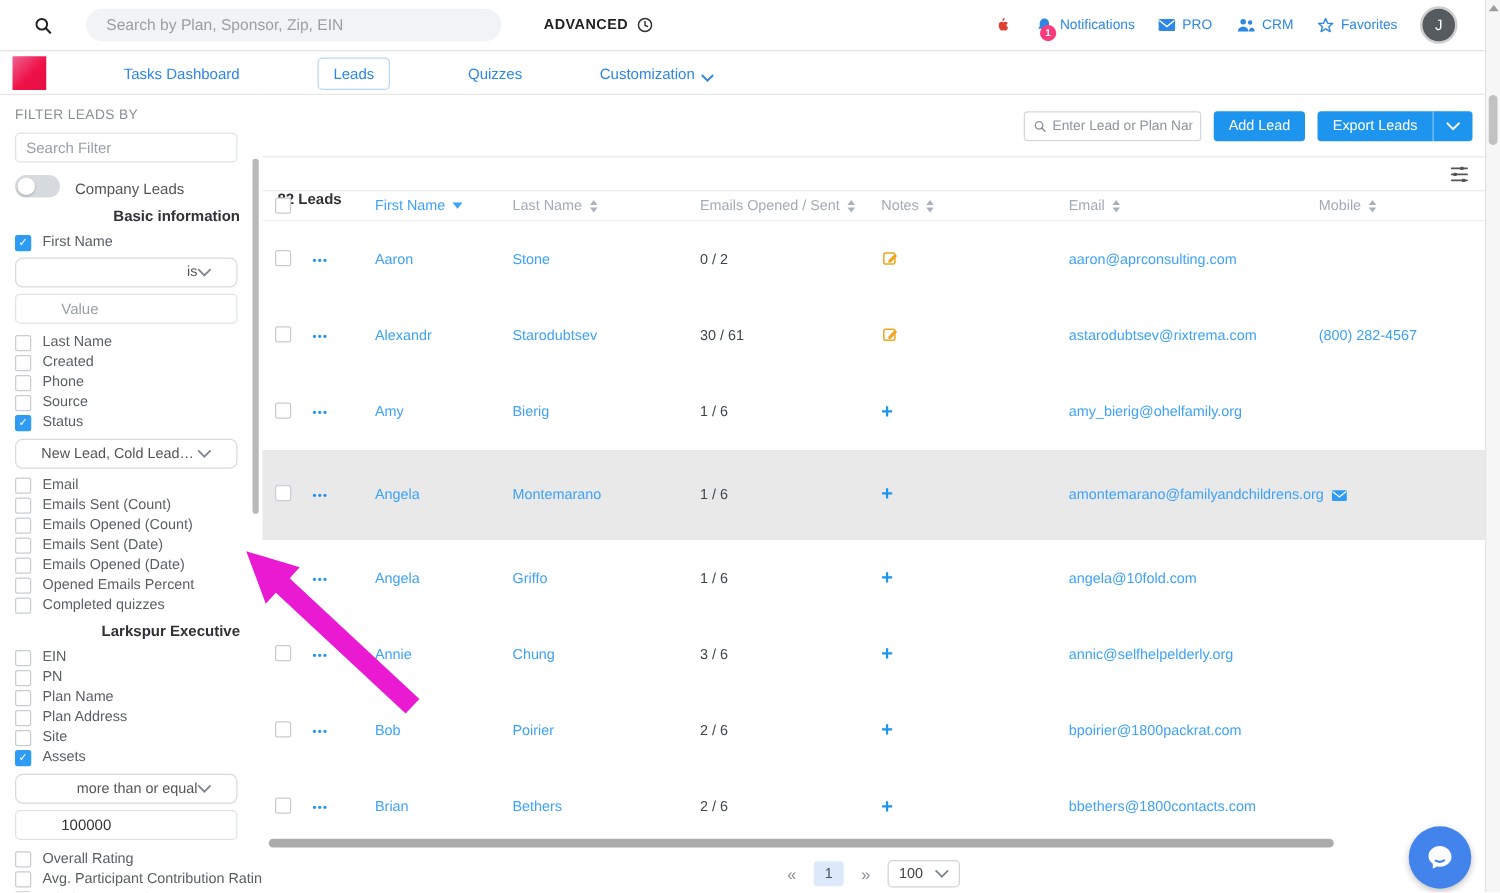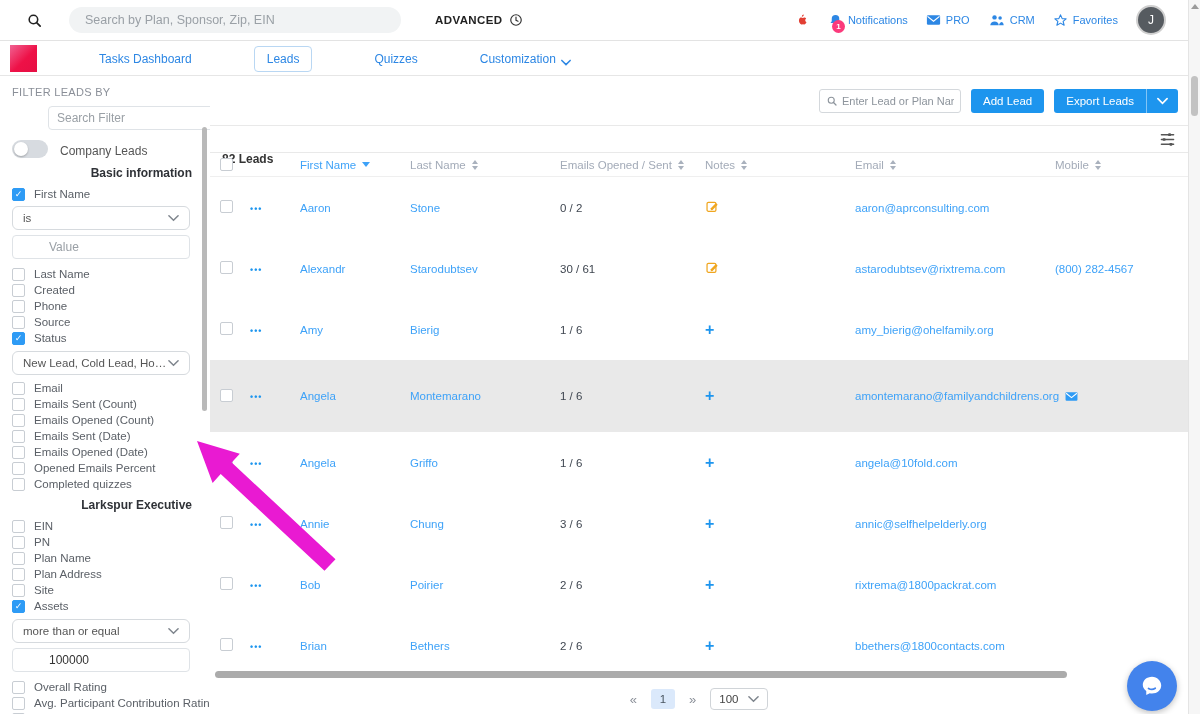--- a/index.html
+++ b/index.html
@@ -33,36 +33,36 @@
             display:flex; align-items:center; gap:26px; padding-left:10px; }
   .logo { width:27px; height:27px; background:linear-gradient(135deg,#f06292 0%,#ee1147 55%,#e60f44 100%); }
   .tab { font-size:12px; color:#2d87e4; cursor:pointer; display:flex; align-items:flex-end; gap:5px;margin-left:36px; }
   .tab.active { border:1px solid #b9d7f3; border-radius:4px; padding:5px 12px; }
 
   
   .sidebar { position:absolute; top:76px; left:0; width:210px; height:638px; background:#fff; }
   .sb-content { padding:10px 18px 0 12px; }
   .sb-title { font-size:11px; color:#8a8f98; letter-spacing:.3px; margin-bottom:8px; }
   .sb-input { width:178px; height:24px; border:1px solid #dfe3e7; border-radius:4px; font-size:12px;
-            color:#333; padding:0 8px; outline:none; font-family:inherit;margin-left:36px; }
+            color:#333; padding:0 8px; outline:none; font-family:inherit; }
   .sb-input::placeholder { color:#9aa0a6; }
   .toggle-row { display:flex; align-items:flex-end; gap:12px; margin:10px 0 8px 0; }
   .toggle { width:36px; height:18px; border-radius:9px; background:#d7dbe0; position:relative; cursor:pointer; }
   .toggle-knob { position:absolute; left:2px; top:2px; width:14px; height:14px; border-radius:50%;
             background:#fff; box-shadow:0 1px 2px rgba(0,0,0,.25); }
   .toggle-label { font-size:12px; color:#555; }
   .sb-section-title { font-size:12px; font-weight:700; color:#2f3237; margin:6px 0 6px 0;text-align:right; }
   .check-row { display:flex; align-items:center; gap:9px; height:16px; cursor:pointer; }
   .checklist .check-row { margin-bottom:0; }
   .checkbox { width:13px; height:13px; border:1px solid #c8cdd3; border-radius:2px; background:#fff;
             display:inline-flex; align-items:center; justify-content:center; flex:0 0 13px; }
   .checkbox.checked { background:#2e9bf5; border-color:#2e9bf5; color:#fff; font-size:9px; font-weight:700; }
   .check-label { font-size:11.5px; color:#5b6067; white-space:nowrap; }
   .sb-select { width:178px; height:24px; border:1px solid #d6dade; border-radius:6px; display:flex;
-            align-items:center; justify-content:space-between; padding:0 10px; font-size:11.5px;
+            align-items:center; justify-content:flex-end; padding:0 20px; font-size:11.5px;
             color:#555; margin:5px 0 5px 0; cursor:pointer; background:#fff; }
   .sb-select .chev { color:#7e858d; display:inline-flex; }
   .sb-value { margin:0 0 7px 0;padding-left:36px; }
   .mt4{margin-top:4px;} .mt6{margin-top:6px;}
   .sb-footer { position:absolute; bottom:0; left:0; width:210px; height:32px; background:#fff;
             border-top:1px solid #ececec; display:flex; align-items:center; gap:16px; padding-left:12px; }
   .btn-blue { background:#1d95ee; color:#fff; border:none; border-radius:4px; font-size:11.5px;
             padding:5px 10px; cursor:pointer; font-family:inherit; }
   .link-gray { font-size:11.5px; color:#8a8f98; cursor:pointer; }
   .sb-scrollthumb { position:absolute; left:202px; top:51px; width:5px; height:284px;
@@ -549,21 +549,21 @@
             <div class="cell link"></div>
           </div>
           <div class="trow tgrid">
             <div class="cell c-check"><span class="checkbox"></span></div>
             <div class="cell"><span class="dots">•••</span></div>
             <div class="cell link">Bob</div>
             <div class="cell link">Poirier</div>
             <div class="cell c-emails">2 / 6</div>
             <div class="cell"><span class="plus">+</span></div>
             <div class="cell c-email">
-              <span class="link">rixtrema@1800packrat.com</span>
+              <span class="link">bpoirier@1800packrat.com</span>
             </div>
             <div class="cell link"></div>
           </div>
           <div class="trow tgrid">
             <div class="cell c-check"><span class="checkbox"></span></div>
             <div class="cell"><span class="dots">•••</span></div>
             <div class="cell link">Brian</div>
             <div class="cell link">Bethers</div>
             <div class="cell c-emails">2 / 6</div>
             <div class="cell"><span class="plus">+</span></div>

